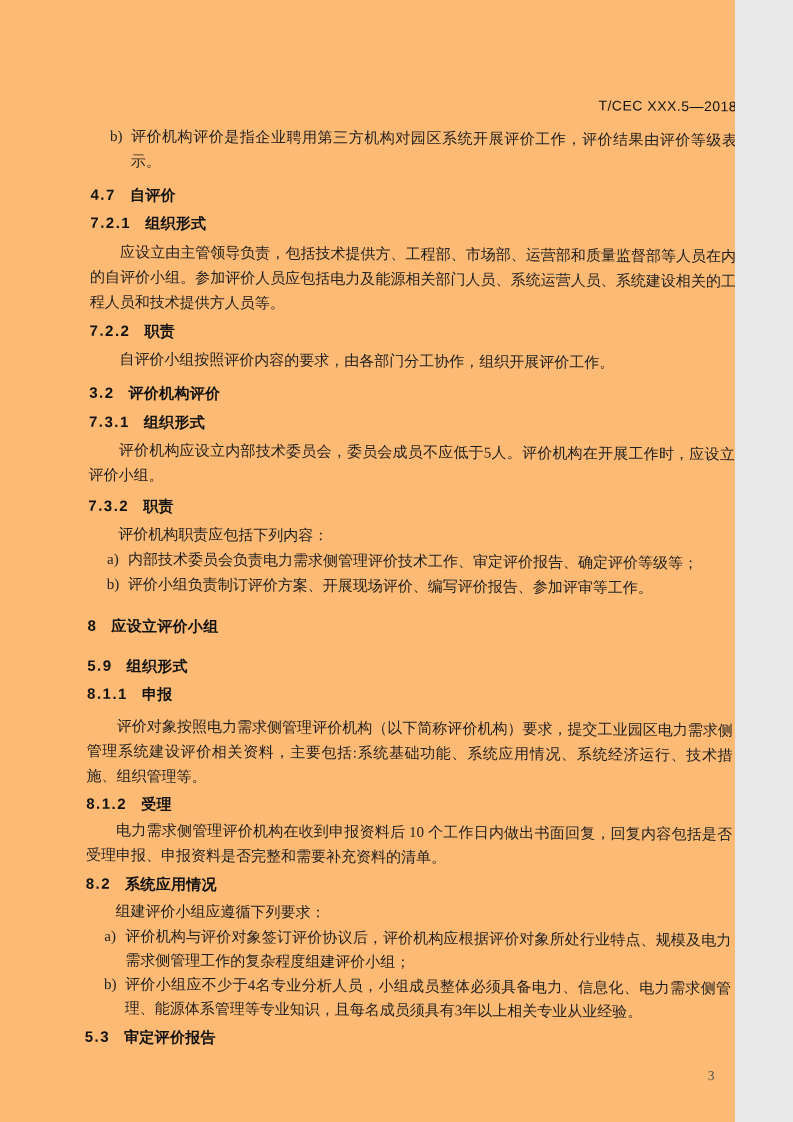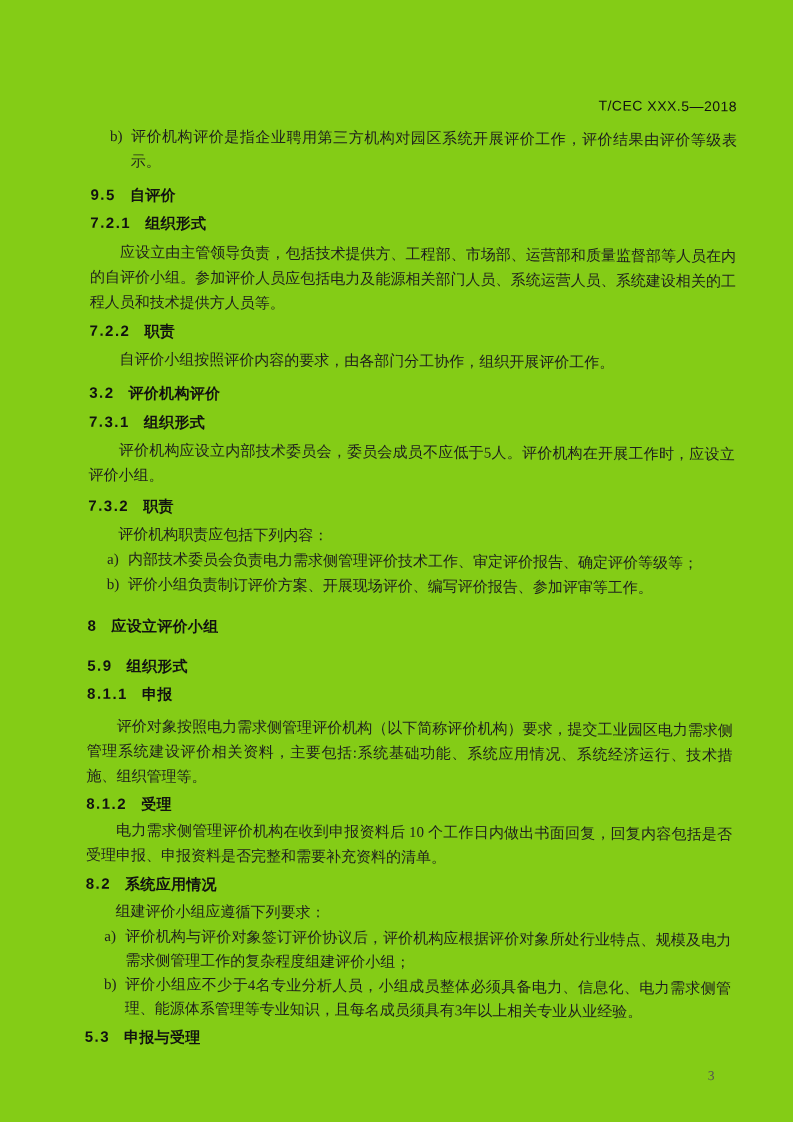--- a/index.html
+++ b/index.html
@@ -1,18 +1,18 @@
 <!DOCTYPE html>
 <html><head>
 <meta charset="utf-8">
 <style>
   html,body{margin:0;padding:0;}
   body{width:793px;height:1122px;background:#e8e8e8;}
   .sheet{
-    position:relative;width:793px;height:1122px;background:#84cc16;overflow:hidden;
+    position:relative;width:735px;height:1122px;background:#fdba74;overflow:hidden;
   }
   .content{
     position:absolute;left:88px;top:92px;width:646px;
     font-family:"Liberation Serif","DejaVu Serif",serif;
     font-size:15px;line-height:25px;color:#1e1e1e;
     transform:rotate(0.4deg);transform-origin:320px 470px;
   }
   .doc-header{
     text-align:right;
     font-family:"Liberation Sans","DejaVu Sans",sans-serif;
@@ -45,21 +45,21 @@
   <div class="content">
 
     <div class="doc-header">T/CEC XXX.5—2018</div>
 
     <div class="li mt9">
       <span class="marker">b)</span>
       <span>评价机构评价是指企业聘用第三方机构对园区系统开展评价工作，评价结果由评价等级表示。</span>
     </div>
 
     <div class="hx mt8">
-      <span class="hnum">9.5</span><span>自评价</span>
+      <span class="hnum">4.7</span><span>自评价</span>
     </div>
 
     <div class="hx mt3">
       <span class="hnum">7.2.1</span><span>组织形式</span>
     </div>
     <p class="para mt5">应设立由主管领导负责，包括技术提供方、工程部、市场部、运营部和质量监督部等人员在内的自评价小组。参加评价人员应包括电力及能源相关部门人员、系统运营人员、系统建设相关的工程人员和技术提供方人员等。</p>
 
     <div class="hx mt3">
       <span class="hnum">7.2.2</span><span>职责</span>
     </div>
@@ -112,19 +112,19 @@
     <div class="li tight">
       <span class="marker">a)</span>
       <span>评价机构与评价对象签订评价协议后，评价机构应根据评价对象所处行业特点、规模及电力需求侧管理工作的复杂程度组建评价小组；</span>
     </div>
     <div class="li tight">
       <span class="marker">b)</span>
       <span>评价小组应不少于4名专业分析人员，小组成员整体必须具备电力、信息化、电力需求侧管理、能源体系管理等专业知识，且每名成员须具有3年以上相关专业从业经验。</span>
     </div>
 
     <div class="hx mt4">
-      <span class="hnum">5.3</span><span>申报与受理</span>
+      <span class="hnum">5.3</span><span>审定评价报告</span>
     </div>
 
     <div class="pageno">3</div>
 
   </div>
 </div>
 
 </body></html>

